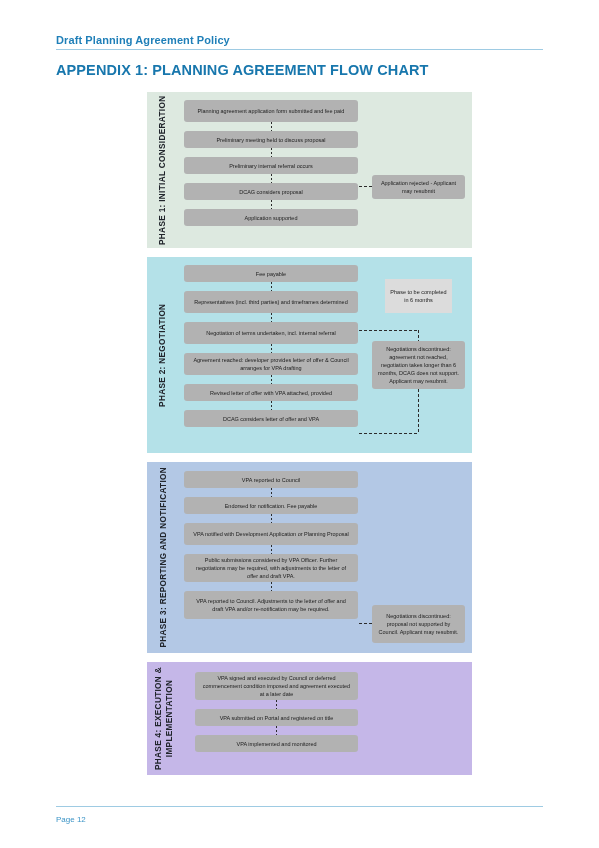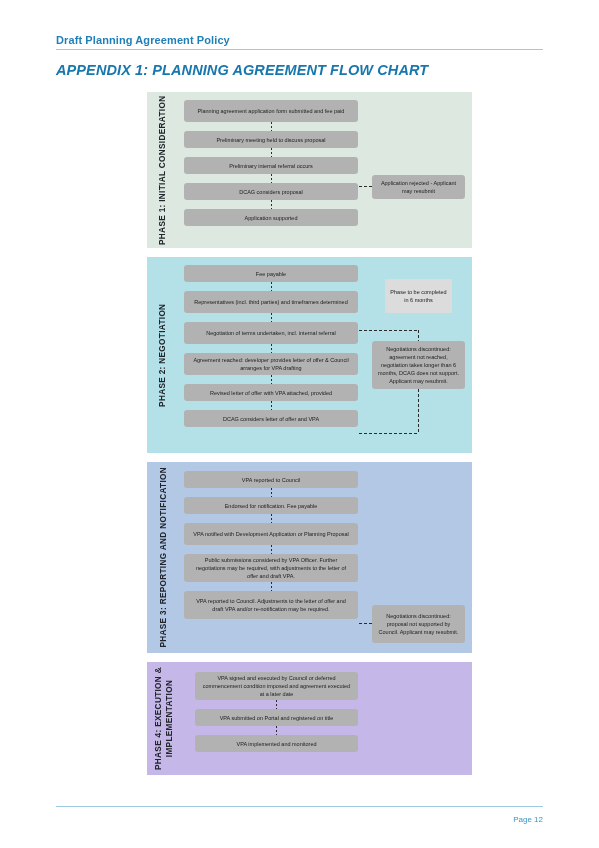--- a/index.html
+++ b/index.html
@@ -37,21 +37,20 @@
   }
 
   .appendix-title {
     position: absolute;
     left: 56px;
     top: 62px;
     font-size: 14.5px;
     font-weight: bold;
     color: #1877ad;
     letter-spacing: 0.1px;
-    font-style: italic;
   }
 
   
   .flow-chart {
     position: absolute;
     left: 147px;
     top: 92px;
     width: 325px;
   }
 
@@ -208,21 +207,21 @@
     left: 56px;
     top: 806px;
     width: 487px;
   }
   .doc-footer-rule {
     height: 1px;
     background: #9ecbe3;
     width: 100%;
   }
   .doc-footer-text {
-    text-align: right;
+    text-align: left;
     font-size: 8px;
     color: #3d95c7;
     padding-top: 8px;
   }
 </style>
 </head>
 <body>
 
 <div class="doc-header">
   <div class="doc-header-text">Draft Planning Agreement Policy</div>

